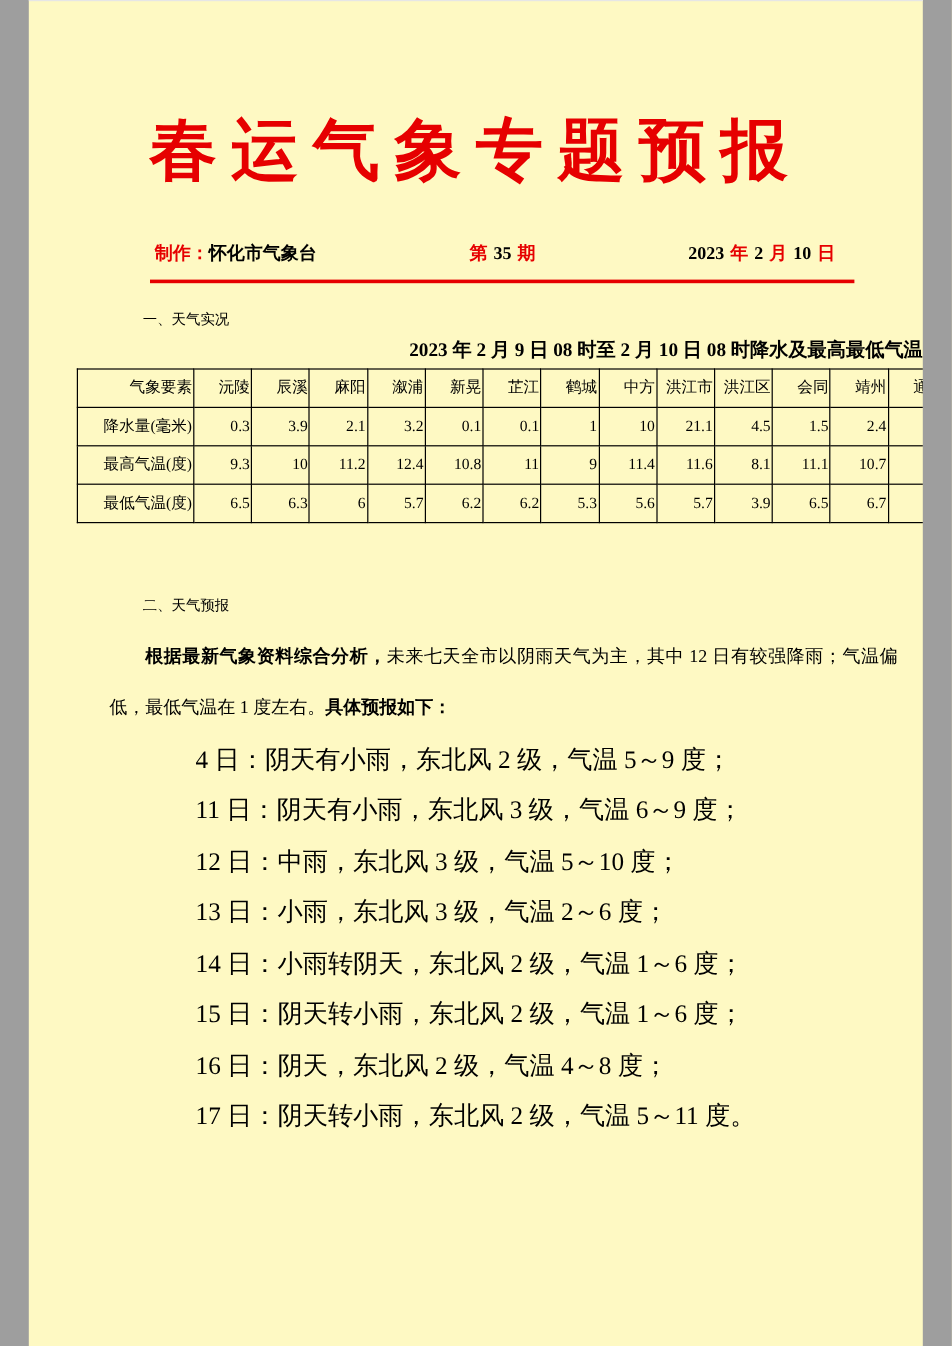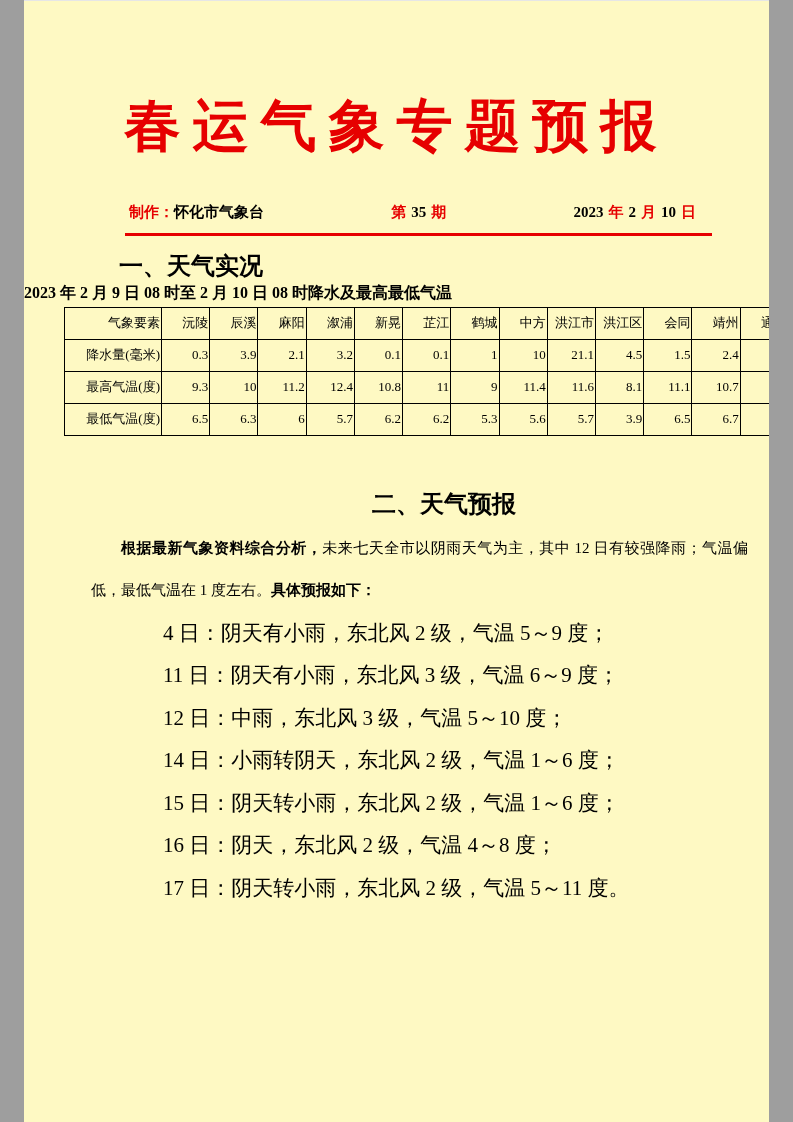--- a/index.html
+++ b/index.html
@@ -37,30 +37,30 @@
     font-weight: bold;
     line-height: 26px;
     padding: 0 16px 8px 4px;
     border-bottom: 3px solid #e60000;
   }
   .red { color: #e60000; }
   .meta-issue span + span, .meta-date span + span { margin-left: 5px; }
   
   .section-heading {
     margin-left: 95px;
-    font-size: 24px;
-    font-weight: bold;
+    font-size: 12px;
+    font-weight: normal;
     line-height: 27px;
   }
   .section-heading.first { margin-top: 17px; }
-  .section-heading.second { margin-top: 55px; text-align: center; }
+  .section-heading.second { margin-top: 55px; }
   
   .table-caption {
     margin-top: 2px;
-    text-align: left;
+    text-align: right;
     font-size: 16px;
     font-weight: bold;
     line-height: 22px;
   }
   table.weather {
     margin: 3px 0 0 40px;
     width: 725px;
     border-collapse: collapse;
     table-layout: fixed;
   }
@@ -190,19 +190,20 @@
   </table>
 
   <div class="section-heading second">二、天气预报</div>
 
   <p class="intro"><span class="bold">根据最新气象资料综合分析，</span><span>未来七天全市以阴雨天气为主，其中 12 日有较强降雨；气温偏低，最低气温在 1 度左右。</span><span class="bold">具体预报如下：</span></p>
 
   <div class="forecast-list">
       <div class="forecast-item">4 日：阴天有小雨，东北风 2 级，气温 5～9 度；</div>
       <div class="forecast-item">11 日：阴天有小雨，东北风 3 级，气温 6～9 度；</div>
       <div class="forecast-item">12 日：中雨，东北风 3 级，气温 5～10 度；</div>
+      <div class="forecast-item">13 日：小雨，东北风 3 级，气温 2～6 度；</div>
       <div class="forecast-item">14 日：小雨转阴天，东北风 2 级，气温 1～6 度；</div>
       <div class="forecast-item">15 日：阴天转小雨，东北风 2 级，气温 1～6 度；</div>
       <div class="forecast-item">16 日：阴天，东北风 2 级，气温 4～8 度；</div>
       <div class="forecast-item">17 日：阴天转小雨，东北风 2 级，气温 5～11 度。</div>
     </div>
 
 </div>
 
 </body></html>

